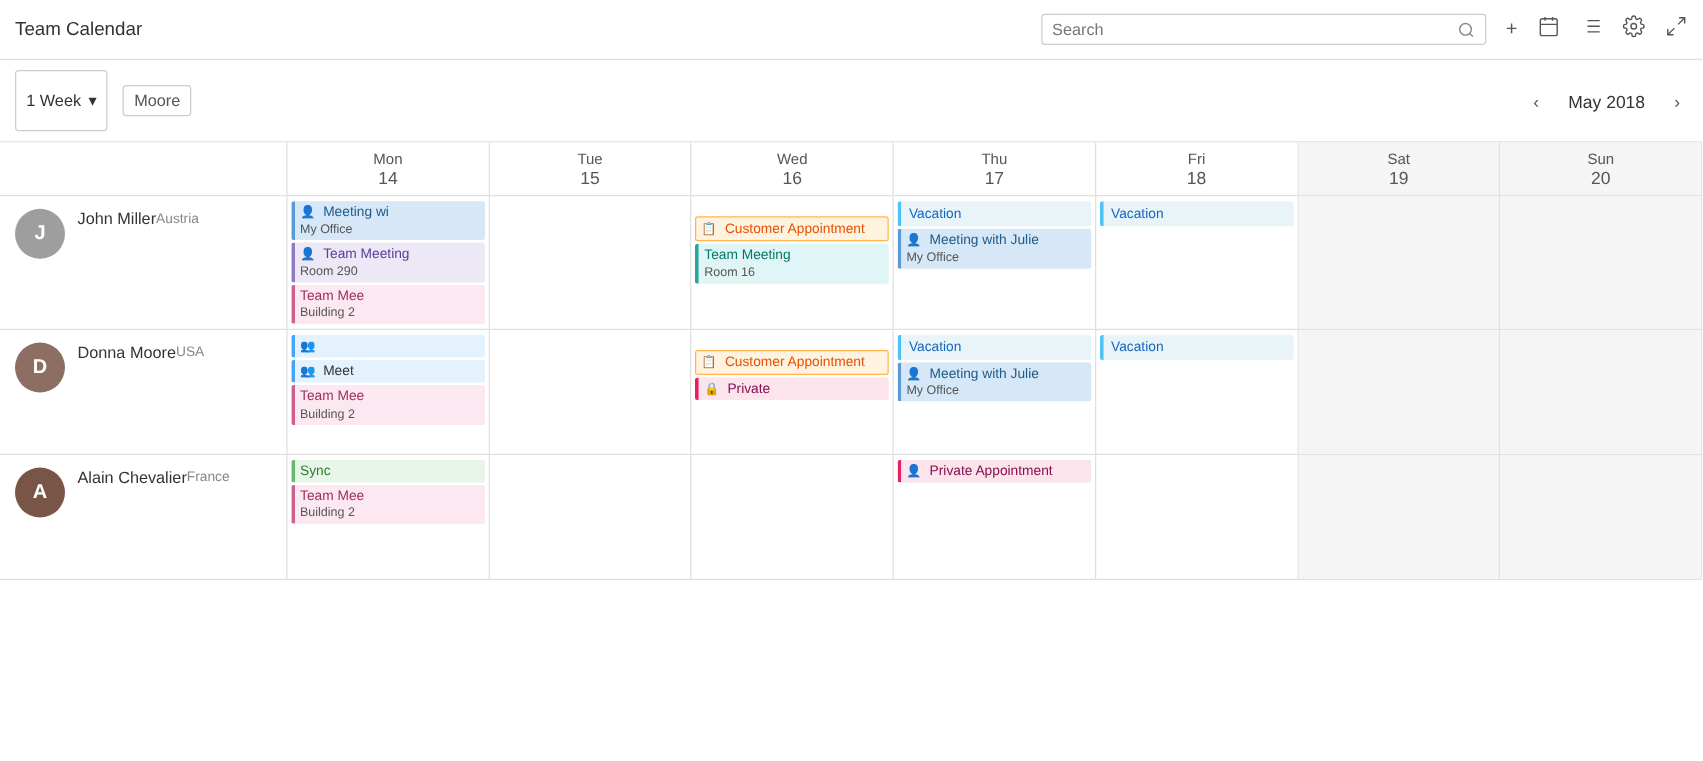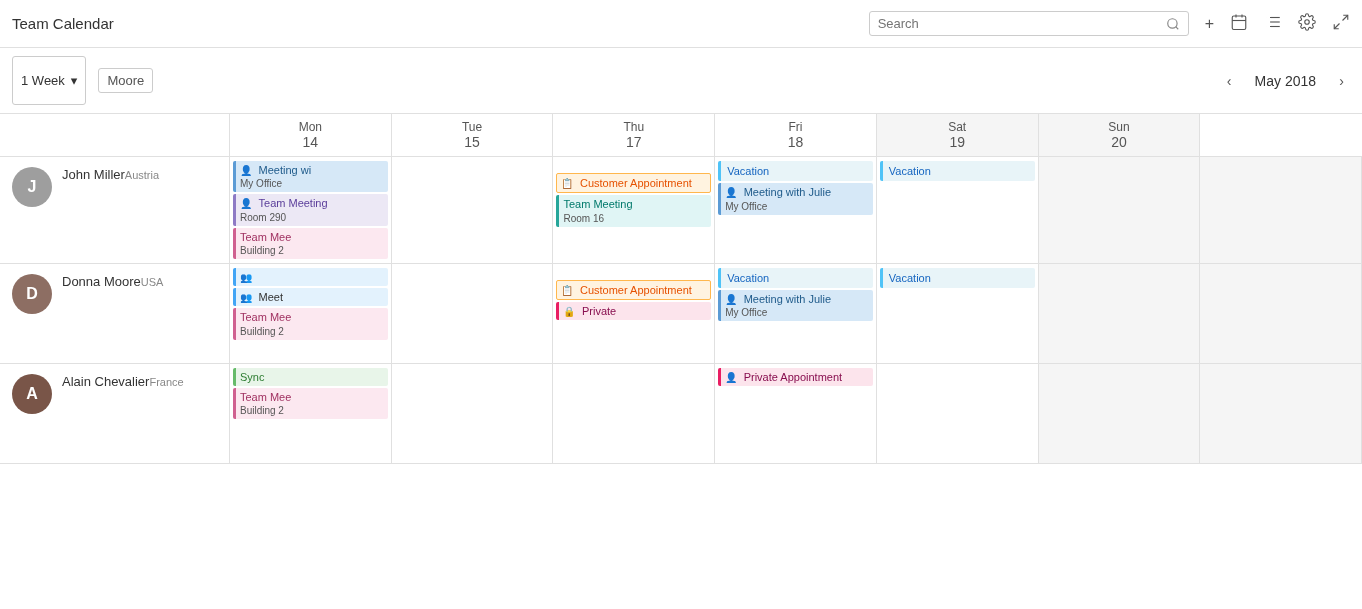--- a/index.html
+++ b/index.html
@@ -6,21 +6,21 @@
     body { font-family: -apple-system, BlinkMacSystemFont, 'Segoe UI', Arial, sans-serif; font-size: 12px; background: #fff; color: #333; }
 
     
     .app-header {
       display: flex; align-items: center; padding: 0 12px; height: 48px;
       border-bottom: 1px solid #e0e0e0; background: #fff;
     }
     .app-title { font-size: 15px; font-weight: 500; color: #333; flex: 0 0 auto; margin-right: auto; }
     .search-box {
       display: flex; align-items: center; border: 1px solid #ccc; border-radius: 3px;
-      padding: 4px 8px; width: 320px; background: #fff;
+      padding: 4px 8px; width: 356px; background: #fff;
     }
     .search-box input { border: none; outline: none; font-size: 13px; color: #999; flex: 1; background: transparent; }
     .search-icon-svg { color: #888; margin-left: 4px; }
     .header-icons { display: flex; gap: 16px; align-items: center; margin-left: 16px; }
     .header-icon { font-size: 16px; color: #555; cursor: pointer; }
 
     
     .toolbar {
       display: flex; align-items: center; padding: 8px 12px; border-bottom: 1px solid #e0e0e0;
       background: #fff; gap: 12px;
@@ -177,20 +177,24 @@
     <div class="day-header-spacer"></div>
     <div class="day-header-cell">
       <div class="day-name">Mon</div>
       <div class="day-num">14</div>
     </div>
     <div class="day-header-cell">
       <div class="day-name">Tue</div>
       <div class="day-num">15</div>
     </div>
     <div class="day-header-cell">
+      <div class="day-name">Wed</div>
+      <div class="day-num">16</div>
+    </div>
+    <div class="day-header-cell">
       <div class="day-name">Thu</div>
       <div class="day-num">17</div>
     </div>
     <div class="day-header-cell">
       <div class="day-name">Fri</div>
       <div class="day-num">18</div>
     </div>
     <div class="day-header-cell weekend">
       <div class="day-name">Sat</div>
       <div class="day-num">19</div>

